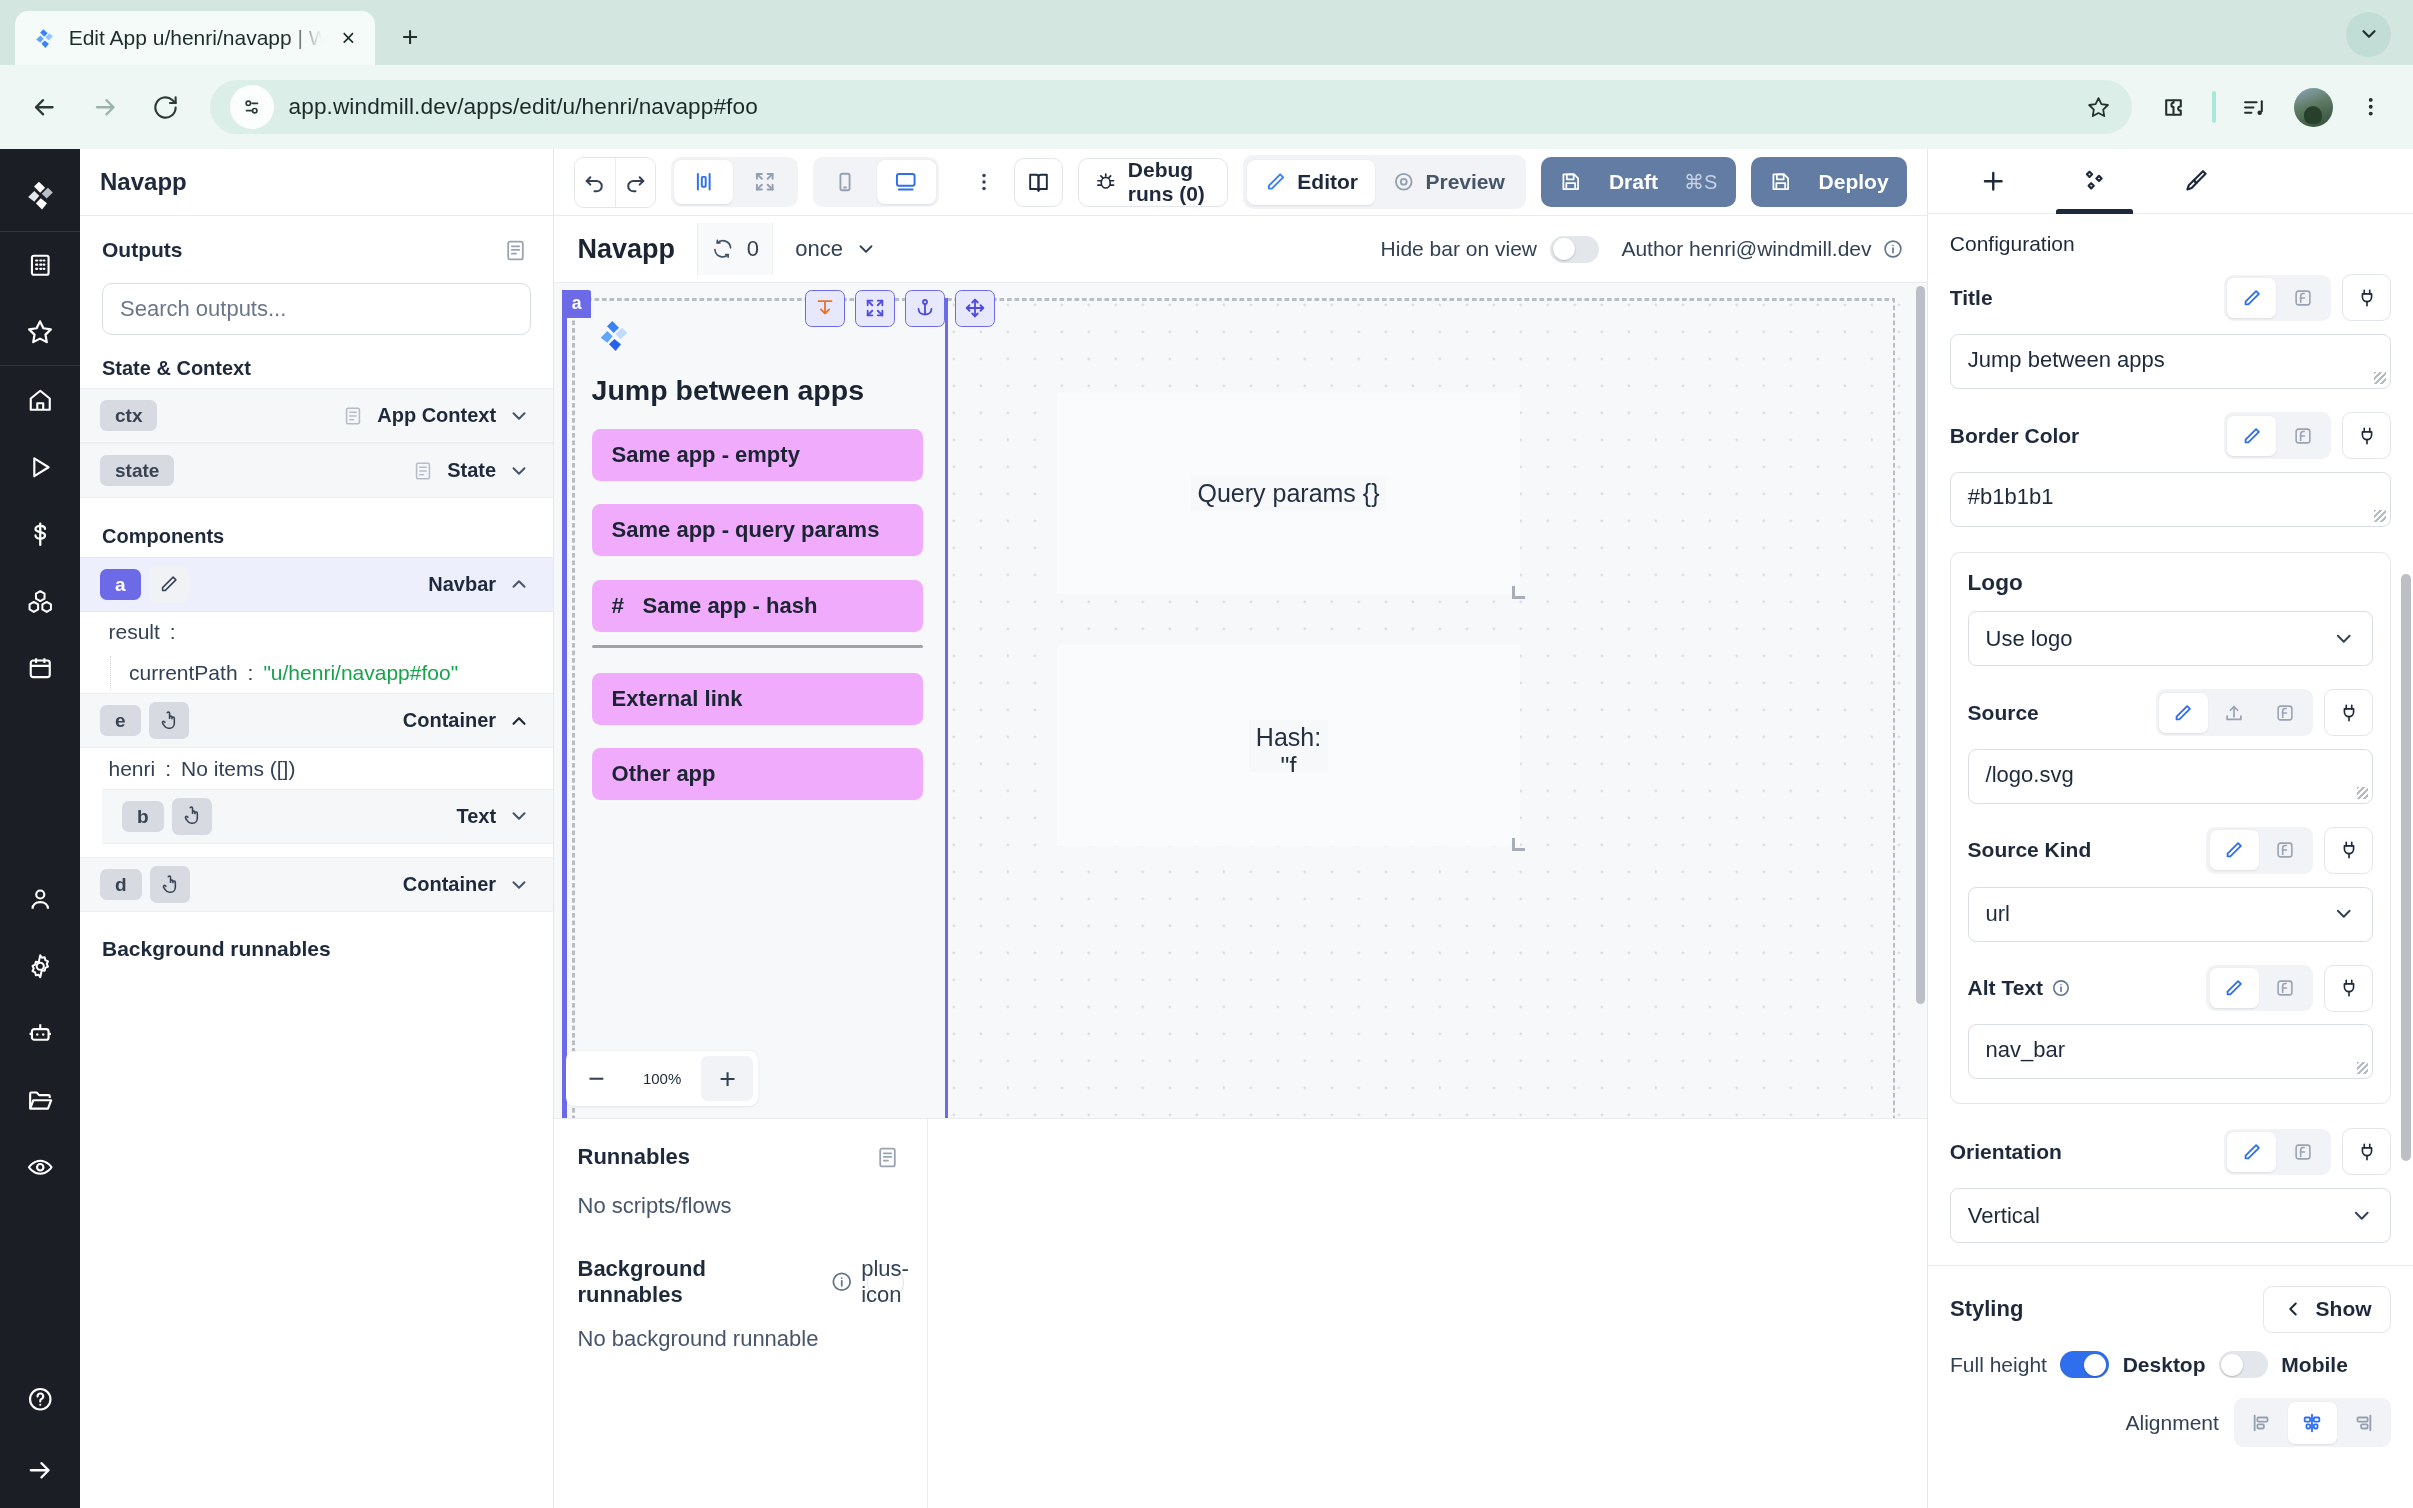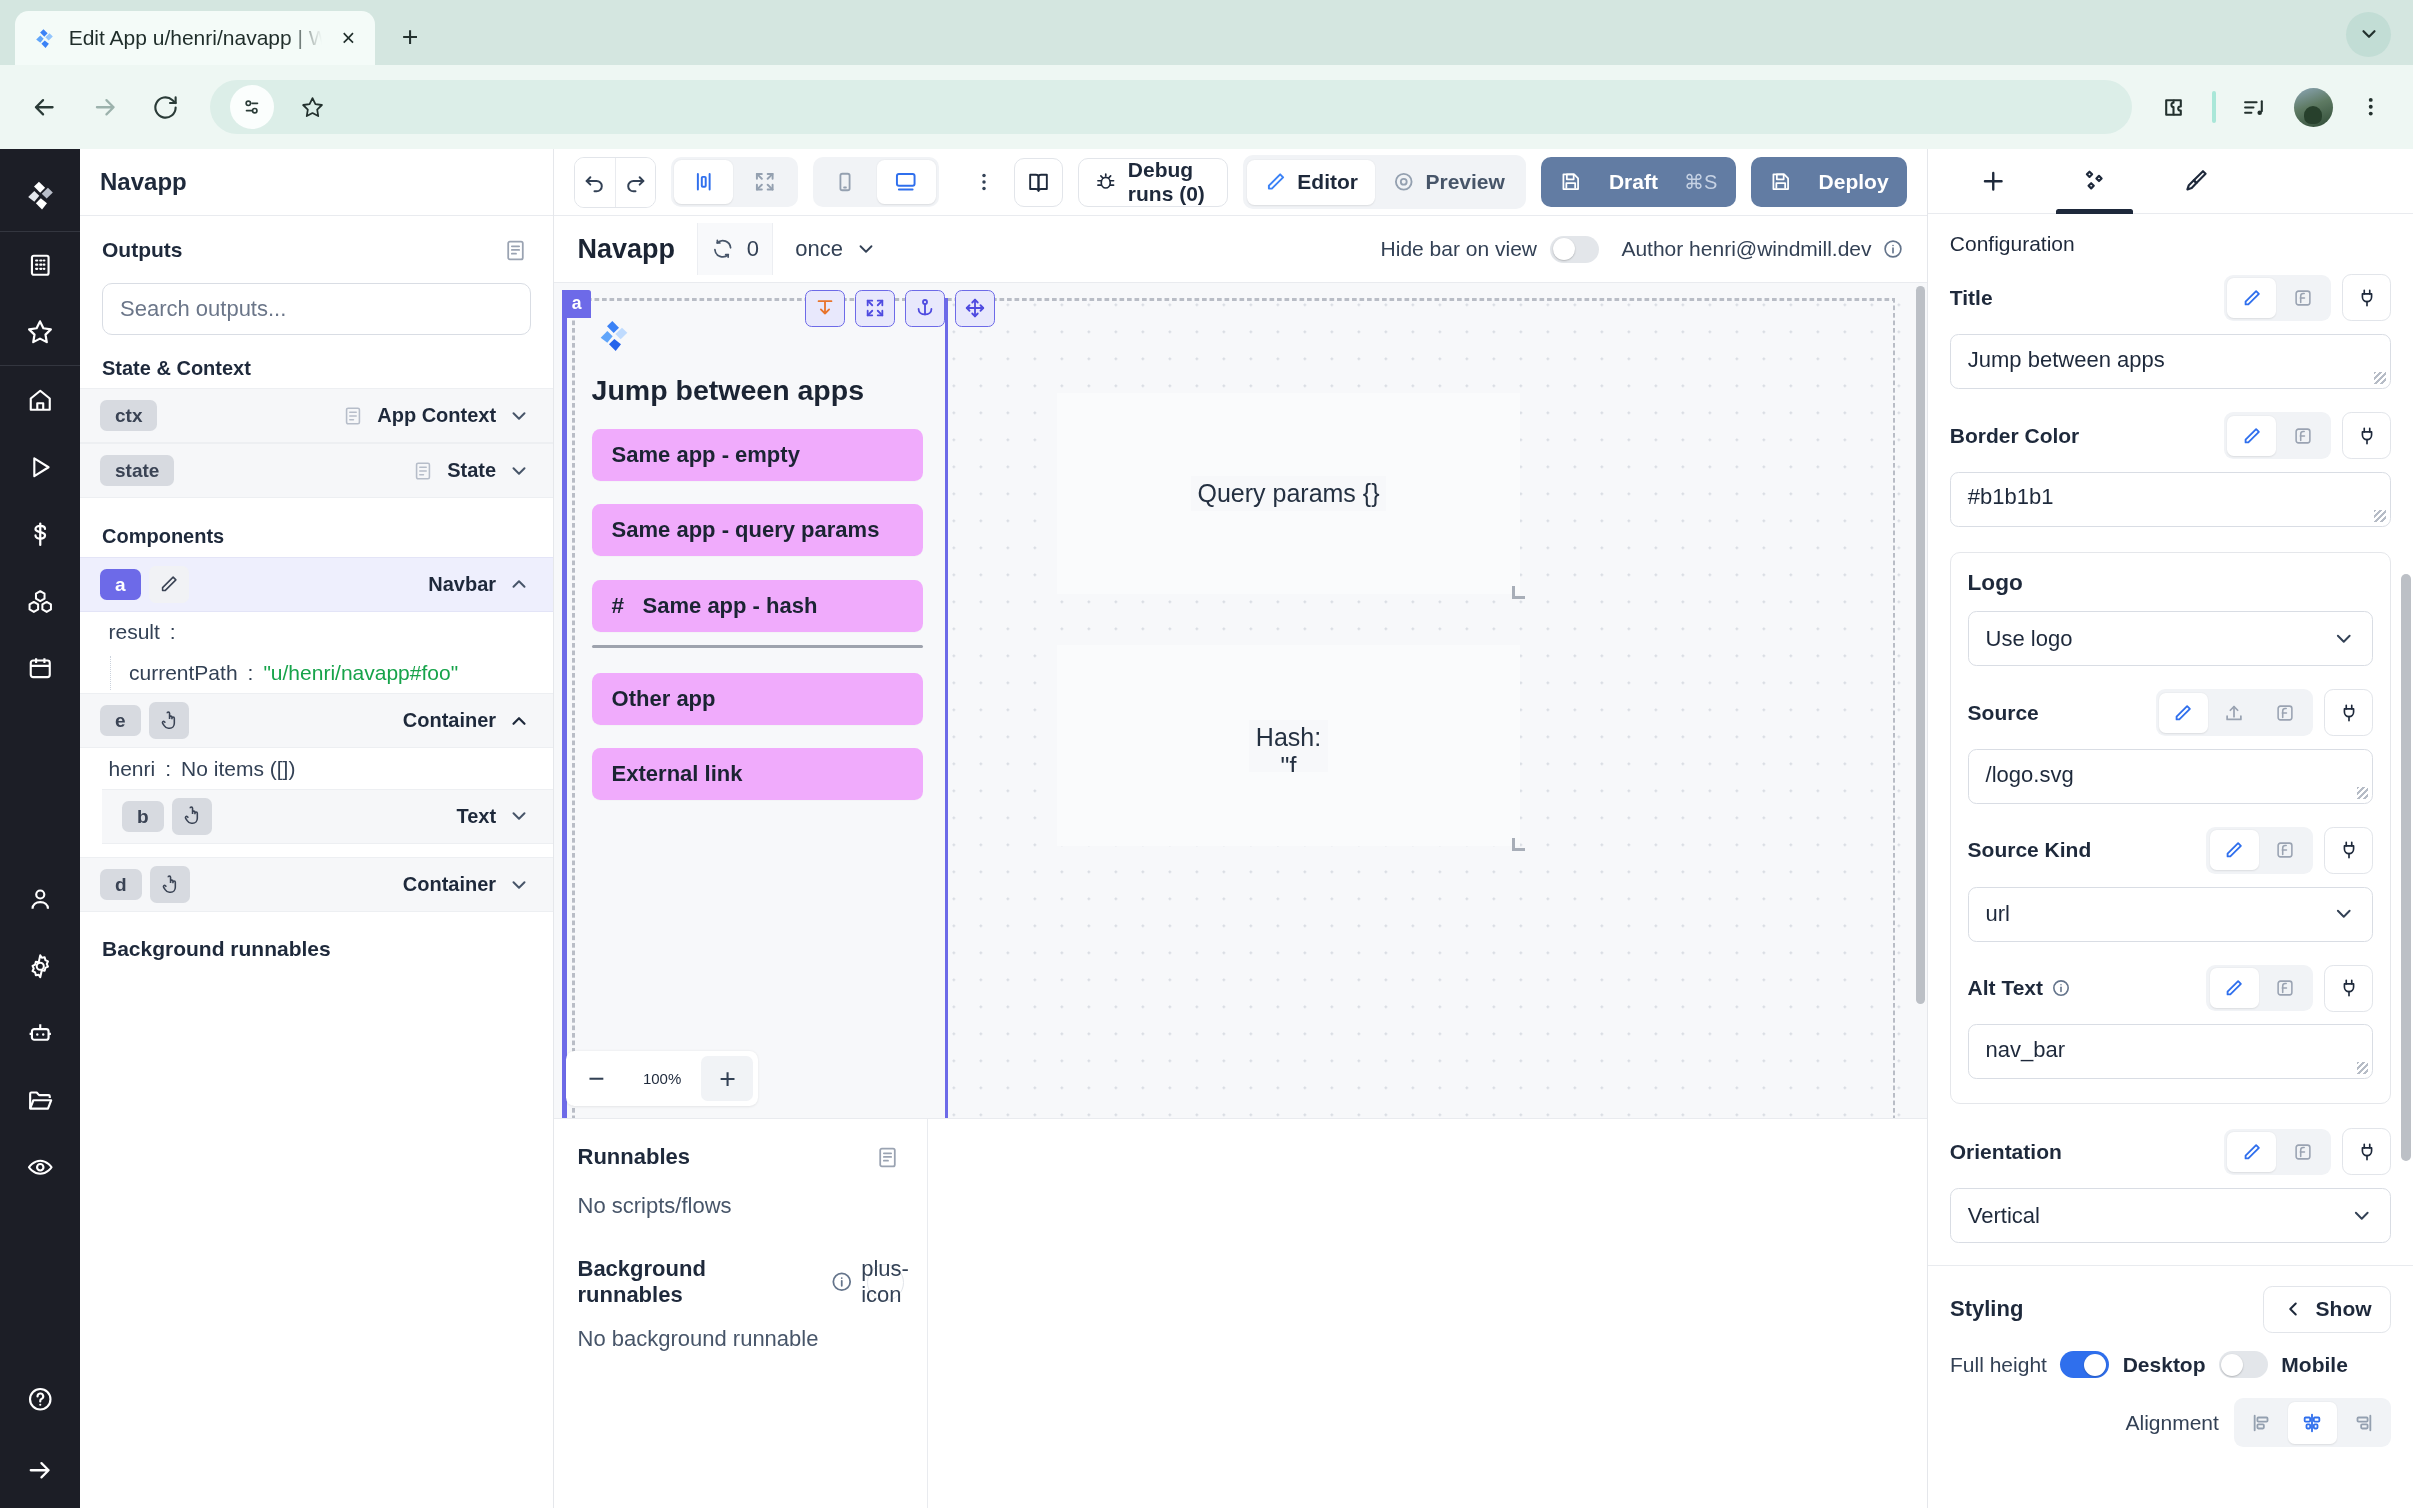--- a/index.html
+++ b/index.html
@@ -322,20 +322,21 @@
     </div>
     <div class="omnibox">
       <span class="omni-icon">
         <svg width="22" height="22" viewBox="0 0 24 24" fill="none" stroke="#2a3b37" stroke-width="1.8" stroke-linecap="round">
             <circle cx="8" cy="8" r="2.4"></circle>
             <path d="M12 8h6"></path>
             <circle cx="15" cy="16" r="2.4"></circle>
             <path d="M12 16H6"></path>
           </svg>
       </span>
+      <span class="omni-url">app.windmill.dev/apps/edit/u/henri/navapp#foo</span>
       <span class="omni-star">
         <svg width="25" height="25" viewBox="0 0 24 24" fill="none" stroke="#23312e" stroke-width="1.7" stroke-linejoin="round">
             <path d="M12 3l2.8 5.7 6.2.9-4.5 4.4 1 6.2-5.5-2.9-5.5 2.9 1-6.2L3 9.6l6.2-.9z"></path>
           </svg>
       </span>
     </div>
     <div class="tb-icon">
       <svg width="25" height="25" viewBox="0 0 24 24" fill="none" stroke="#23312e" stroke-width="2" stroke-linejoin="round">
           <path d="M5 5h7v2.5a2 2 0 1 0 0 4V19H5z"></path>
           <path d="M12 5h7v6h-.5a2 2 0 1 0 0 4h.5v4h-7"></path>
@@ -799,24 +800,24 @@
               </div>
               <div class="nb-item">
                 <span>Same app - query params</span>
               </div>
               <div class="nb-item">
                 <span class="nb-hash">#</span>
                 <span>Same app - hash</span>
               </div>
               <div class="nb-divider"></div>
               <div class="nb-item">
-                <span>Other app</span>
+                <span>External link</span>
               </div>
               <div class="nb-item">
-                <span>External link</span>
+                <span>Other app</span>
               </div>
             </div>
           </div>
           <div class="sel-border-l" style="left:391px; top:15px; bottom:0; width:3.4px;"></div>
 
           <div class="content-card" style="left:503px; top:110px; width:463px; height:201px;">
             <div class="card-label">Query params {}</div>
             <span class="resize-card"></span>
           </div>
           <div class="content-card" style="left:503px; top:362px; width:463px; height:201px; flex-direction:column;">

